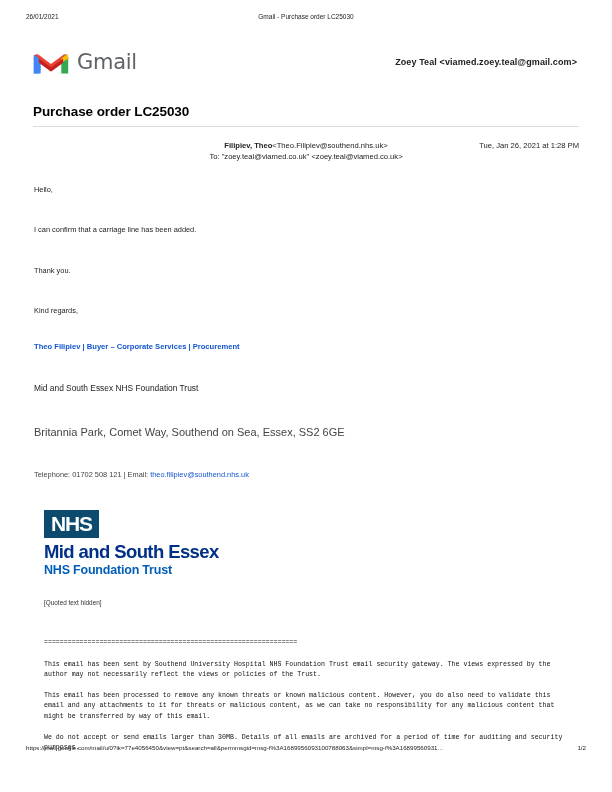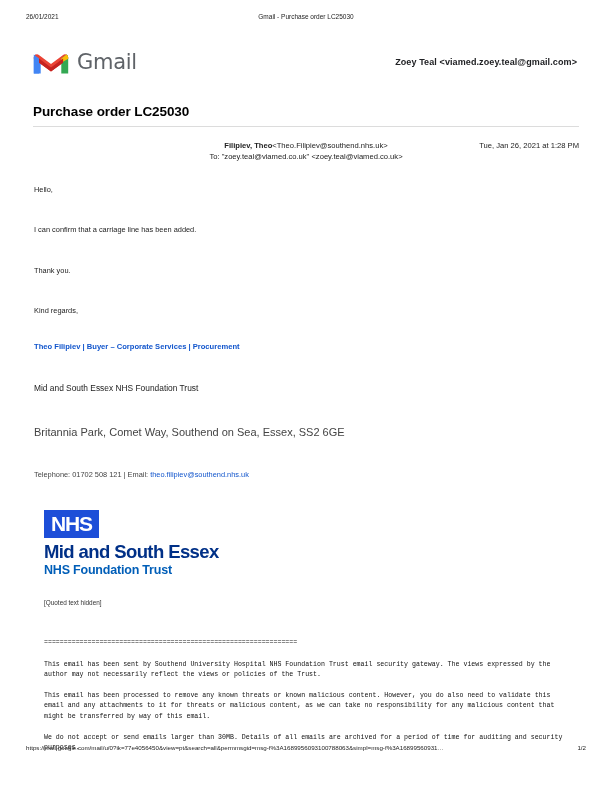--- a/index.html
+++ b/index.html
@@ -139,21 +139,21 @@
     margin: 0 0 8px 0;
   }
   .sig-tel a { color: #1155cc; text-decoration: none; }
 
   
   .nhs-block {
     margin-top: 22px;
     margin-left: 11px;
   }
   .nhs-badge {
-    background: #1d4ed8;
+    background: #0c4a6e;
     color: #fff;
     display: inline-block;
     padding: 3px 7px 4px 7px;
     font-family: "Liberation Sans", sans-serif;
     font-weight: bold;
     font-size: 21px;
     letter-spacing: -1.2px;
     line-height: 1;
   }
   .nhs-trust-name {

